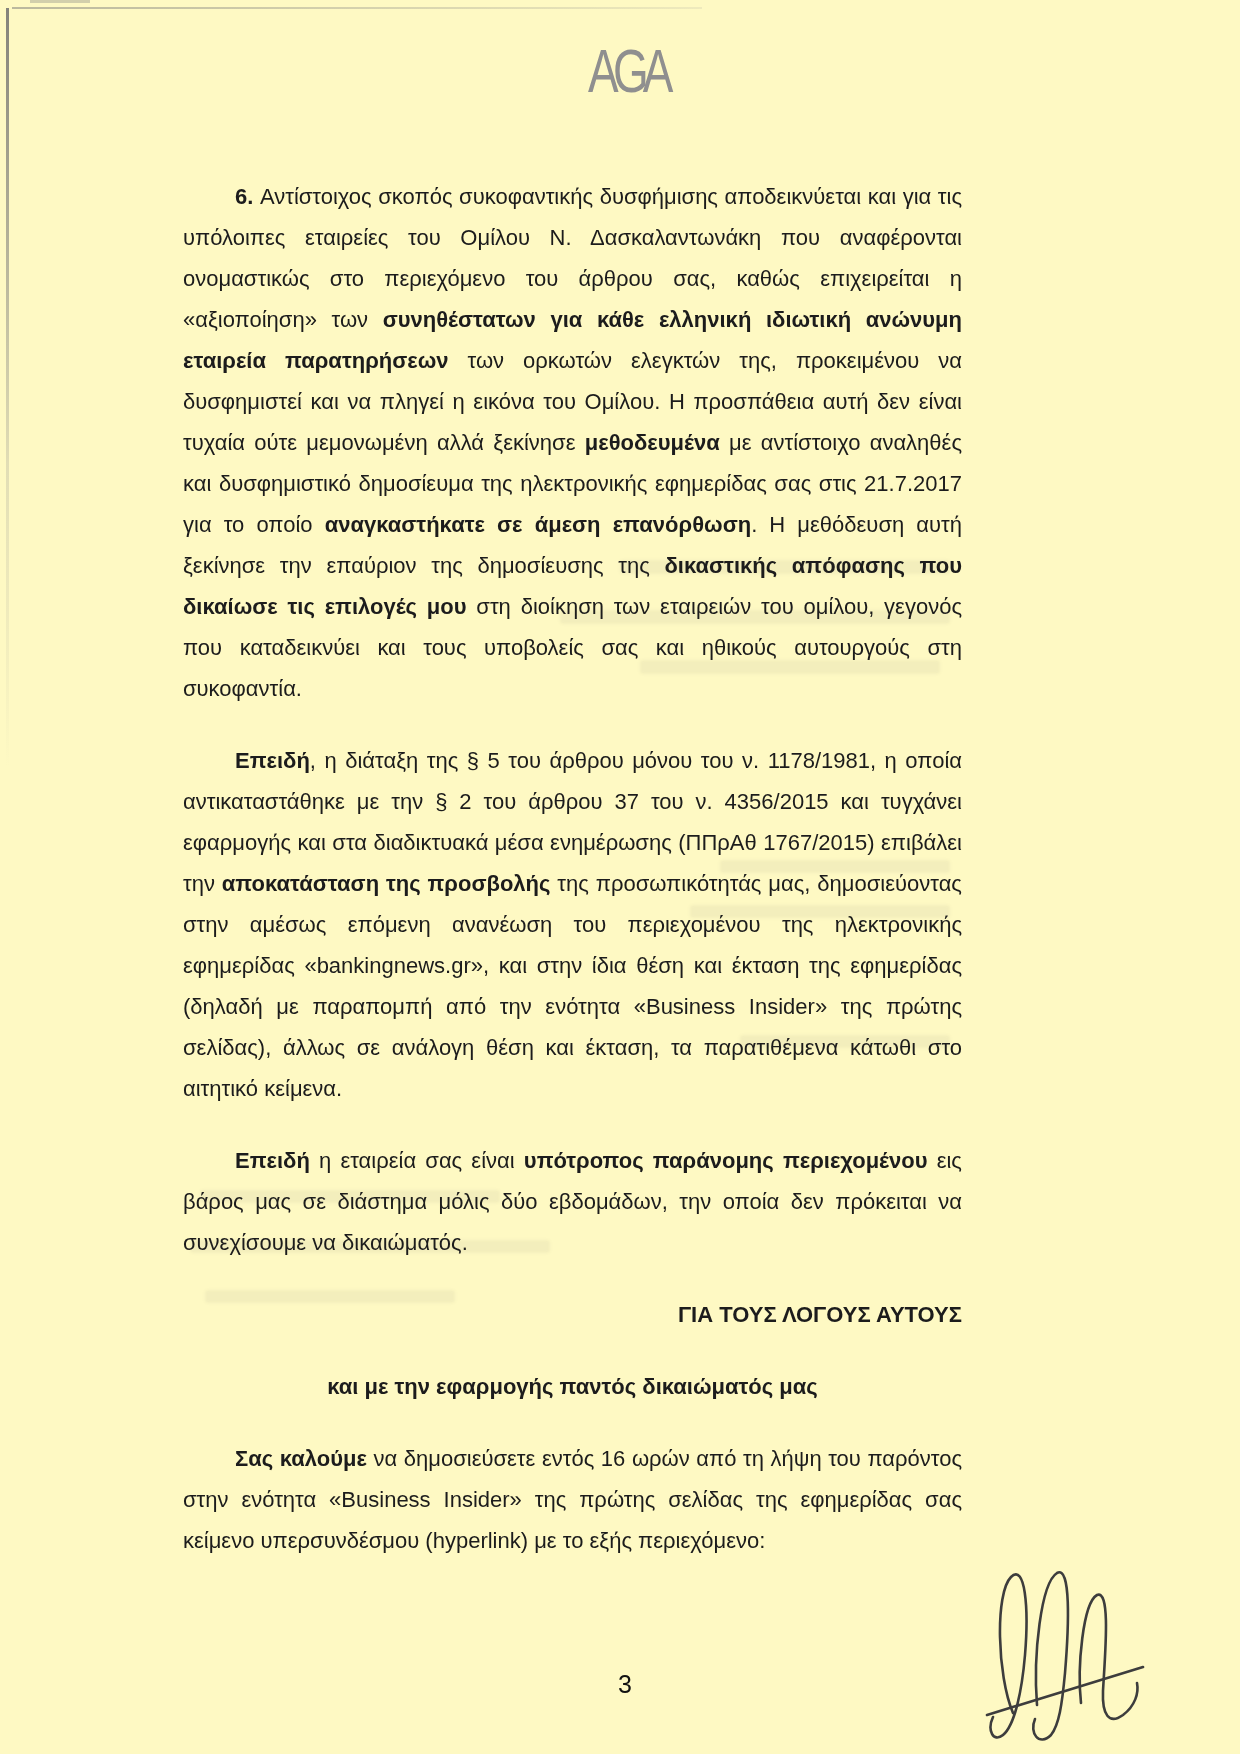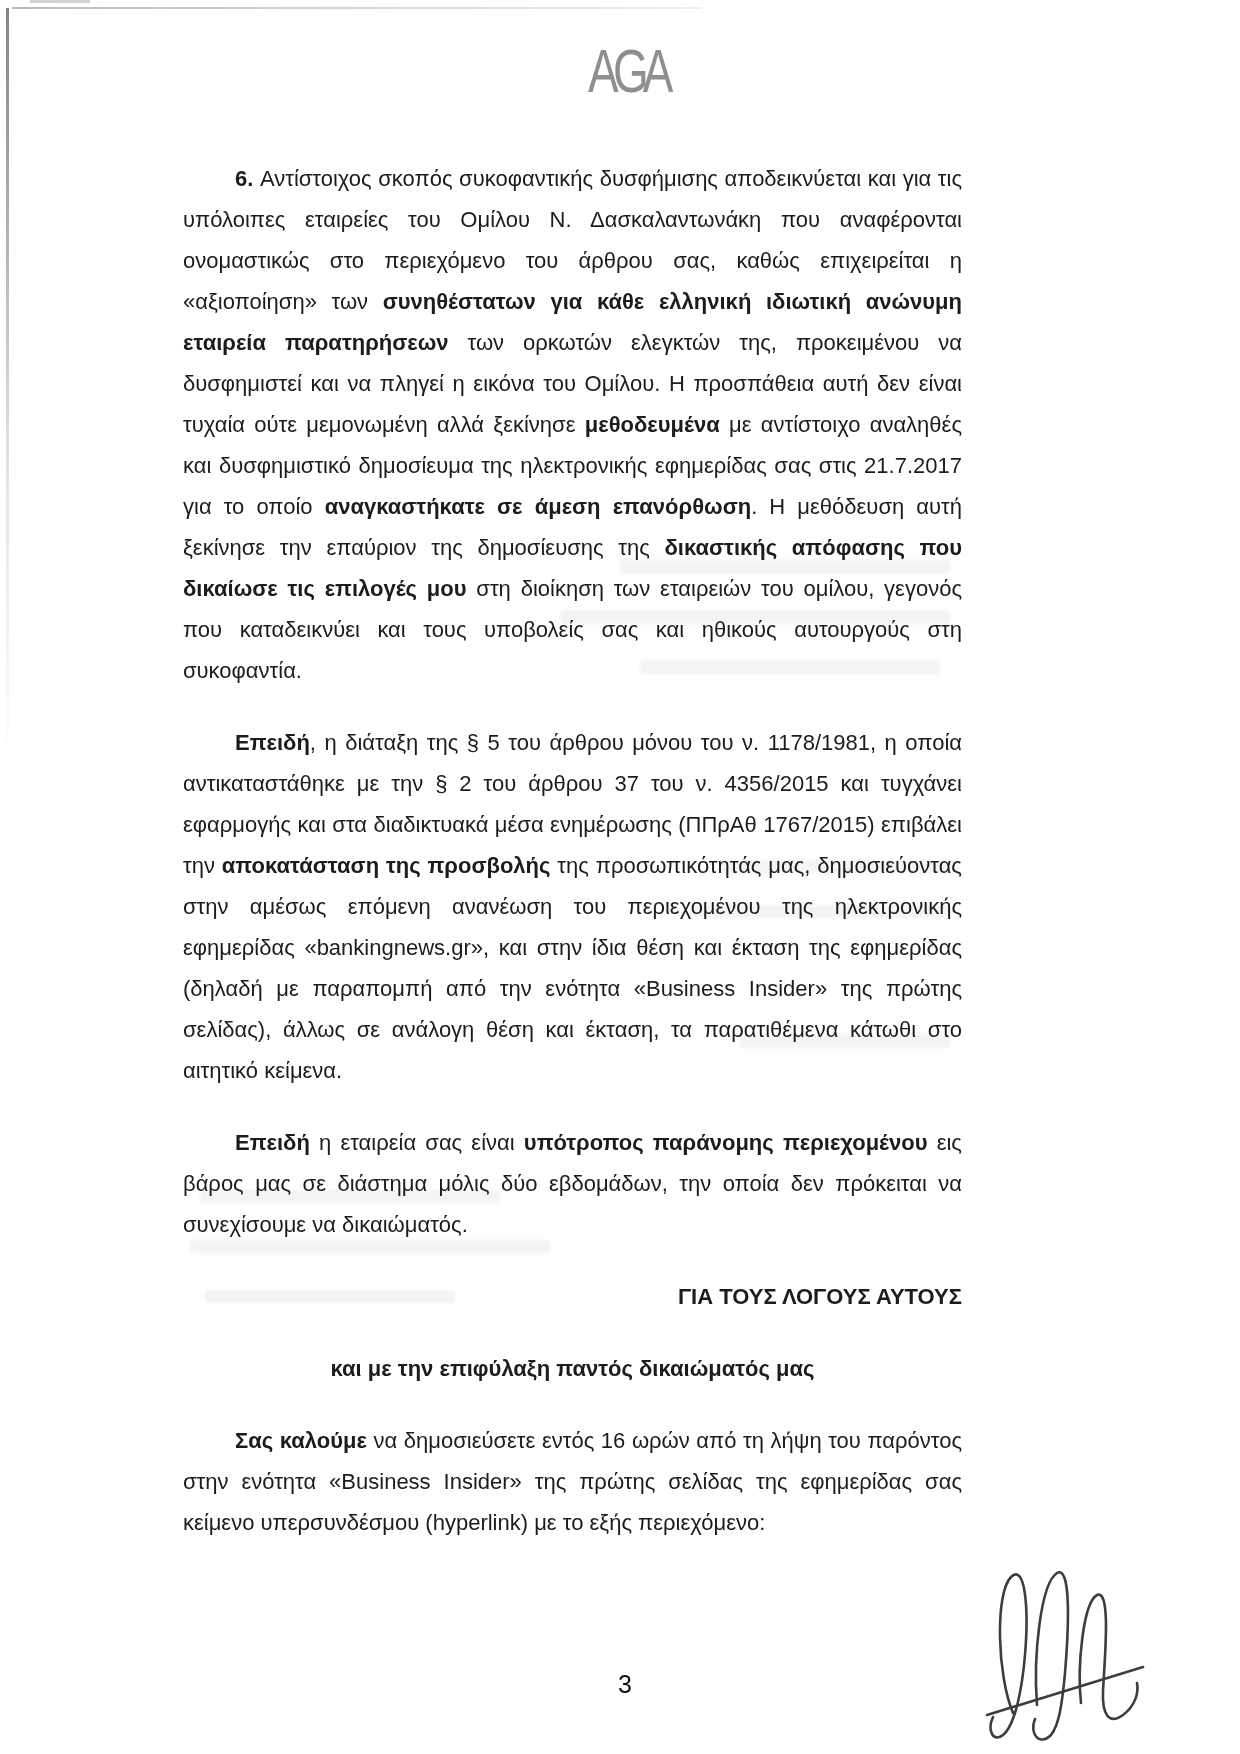--- a/index.html
+++ b/index.html
@@ -1,20 +1,20 @@
 <!DOCTYPE html>
 <html lang="el"><head>
 <meta charset="utf-8">
 <style>
   html,body{margin:0;padding:0;background:#e8e8e6;}
   .page{
     position:relative;
     width:1240px;height:1754px;
     margin:0 auto;
-    background:#ffffff;
+    background:#fef9c3;
     font-family:"Liberation Sans", sans-serif;
     color:#1c1c1c;
     overflow:hidden;
   }
   
   .edge-left{
     position:absolute;left:6px;top:8px;width:3px;height:760px;
     background:linear-gradient(to bottom, rgba(110,110,110,.85), rgba(140,140,140,.25) 60%, rgba(150,150,150,0));
   }
   .edge-top{
@@ -31,21 +31,21 @@
     color:#8f8f8f;
     font-size:56px;
     letter-spacing:-7px;
     transform:scale(.82,1.08);
     transform-origin:left top;
     font-weight:400;
     user-select:none;
   }
   
   .content{
-    position:absolute;left:183px;top:158px;width:779px;
+    position:absolute;left:183px;top:176px;width:779px;
     font-size:22px;line-height:41px;
     text-align:justify;
   }
   .content p{margin:0 0 31px 0;}
   .content p.indent{text-indent:52px;}
   .b{font-weight:bold;}
   .heading{
     text-align:right;font-weight:bold;margin:42px 0 17px 0;
   }
   .subheading{
@@ -83,21 +83,21 @@
   <div class="bleed" style="left:740px;top:1035px;width:210px;height:13px;"></div>
   <div class="bleed" style="left:200px;top:1190px;width:300px;height:13px;"></div>
   <div class="bleed" style="left:190px;top:1240px;width:360px;height:13px;"></div>
   <div class="bleed" style="left:205px;top:1290px;width:250px;height:13px;"></div>
 
   <div class="content">
     <p class="indent"><span class="b">6. </span><span>Αντίστοιχος σκοπός συκοφαντικής δυσφήμισης αποδεικνύεται και για τις υπόλοιπες εταιρείες του Ομίλου Ν. Δασκαλαντωνάκη που αναφέρονται ονομαστικώς στο περιεχόμενο του άρθρου σας, καθώς επιχειρείται η «αξιοποίηση» των </span><span class="b">συνηθέστατων για κάθε ελληνική ιδιωτική ανώνυμη εταιρεία παρατηρήσεων</span><span> των ορκωτών ελεγκτών της, προκειμένου να δυσφημιστεί και να πληγεί η εικόνα του Ομίλου. Η προσπάθεια αυτή δεν είναι τυχαία ούτε μεμονωμένη αλλά ξεκίνησε </span><span class="b">μεθοδευμένα</span><span> με αντίστοιχο αναληθές και δυσφημιστικό δημοσίευμα της ηλεκτρονικής εφημερίδας σας στις 21.7.2017 για το οποίο </span><span class="b">αναγκαστήκατε σε άμεση επανόρθωση</span><span>. Η μεθόδευση αυτή ξεκίνησε την επαύριον της δημοσίευσης της </span><span class="b">δικαστικής απόφασης που δικαίωσε τις επιλογές μου</span><span> στη διοίκηση των εταιρειών του ομίλου, γεγονός που καταδεικνύει και τους υποβολείς σας και ηθικούς αυτουργούς στη συκοφαντία.</span></p>
     <p class="indent"><span class="b">Επειδή</span><span>, η διάταξη της § 5 του άρθρου μόνου του ν. 1178/1981, η οποία αντικαταστάθηκε με την § 2 του άρθρου 37 του ν. 4356/2015 και τυγχάνει εφαρμογής και στα διαδικτυακά μέσα ενημέρωσης (ΠΠρΑθ 1767/2015) επιβάλει την </span><span class="b">αποκατάσταση της προσβολής</span><span> της προσωπικότητάς μας, δημοσιεύοντας στην αμέσως επόμενη ανανέωση του περιεχομένου της ηλεκτρονικής εφημερίδας «bankingnews.gr», και στην ίδια θέση και έκταση της εφημερίδας (δηλαδή με παραπομπή από την ενότητα «Business Insider» της πρώτης σελίδας), άλλως σε ανάλογη θέση και έκταση, τα παρατιθέμενα κάτωθι στο αιτητικό κείμενα.</span></p>
     <p class="indent"><span class="b">Επειδή</span><span> η εταιρεία σας είναι </span><span class="b">υπότροπος παράνομης περιεχομένου</span><span> εις βάρος μας σε διάστημα μόλις δύο εβδομάδων, την οποία δεν πρόκειται να συνεχίσουμε να δικαιώματός.</span></p>
     <p class="heading">ΓΙΑ ΤΟΥΣ ΛΟΓΟΥΣ ΑΥΤΟΥΣ</p>
-    <p class="subheading">και με την επιφύλαξη παντός δικαιώματός μας</p>
+    <p class="subheading">και με την εφαρμογής παντός δικαιώματός μας</p>
     <p class="indent" style="margin-bottom:14px;"><span class="b">Σας καλούμε</span><span> να δημοσιεύσετε εντός 16 ωρών από τη λήψη του παρόντος στην ενότητα «Business Insider» της πρώτης σελίδας της εφημερίδας σας κείμενο υπερσυνδέσμου (hyperlink) με το εξής περιεχόμενο:</span></p>
   </div>
 
   <div class="signature">
     <svg width="165" height="195" viewBox="0 0 165 195" fill="none" xmlns="http://www.w3.org/2000/svg">
       <g stroke="#3d3d3d" stroke-width="2.6" stroke-linecap="round" fill="none">
         <path d="M28 158 C 12 120, 10 38, 26 22 C 40 8, 44 52, 40 100 C 37 135, 30 170, 18 180 C 8 188, 2 175, 8 162"></path>
         <path d="M52 150 C 48 100, 56 28, 72 18 C 86 10, 84 70, 80 118 C 77 150, 74 170, 66 180 C 54 192, 44 178, 50 164"></path>
         <path d="M96 148 C 92 112, 98 48, 112 40 C 126 34, 120 100, 118 136 C 117 160, 124 170, 138 160 C 150 151, 154 138, 152 128"></path>
         <path d="M2 160 L158 112"></path>

